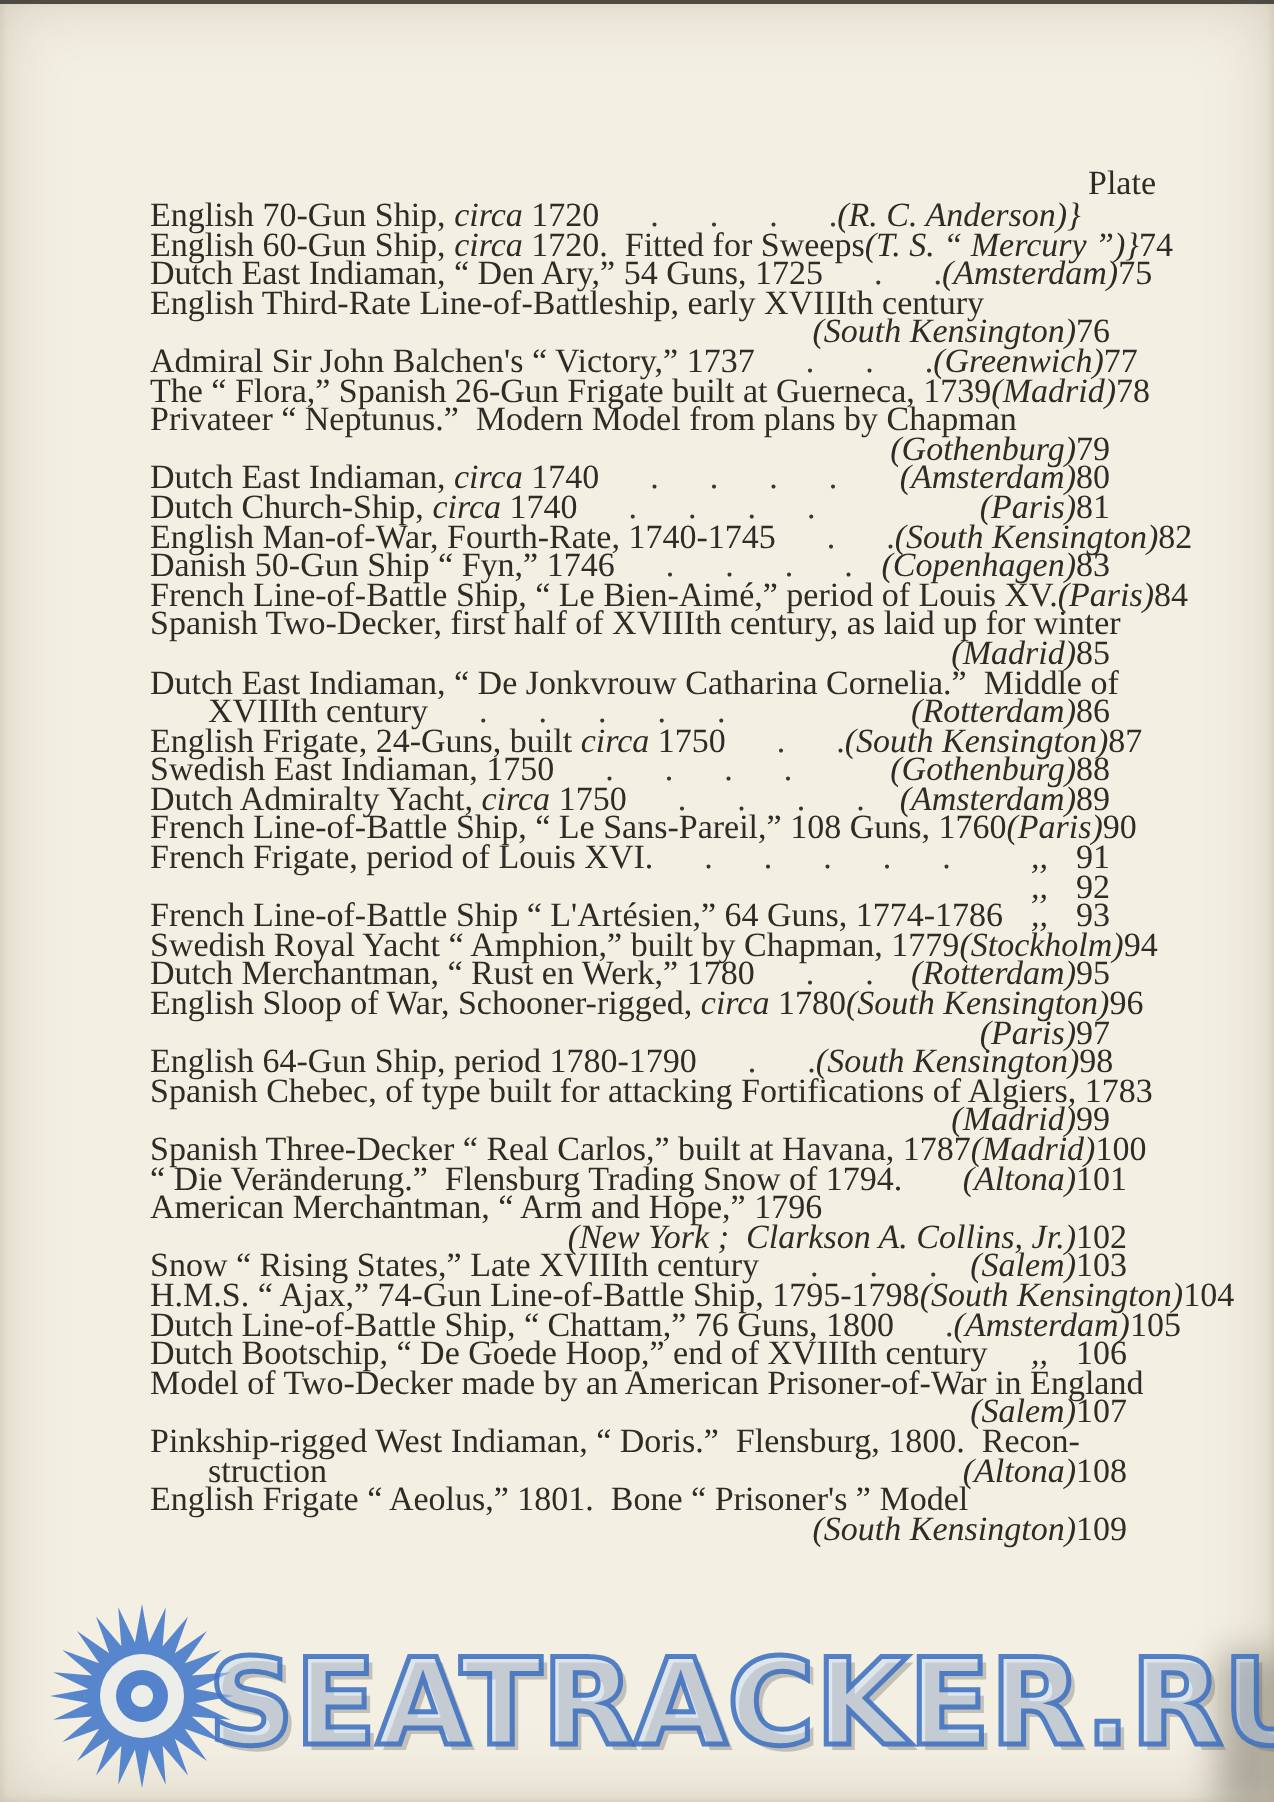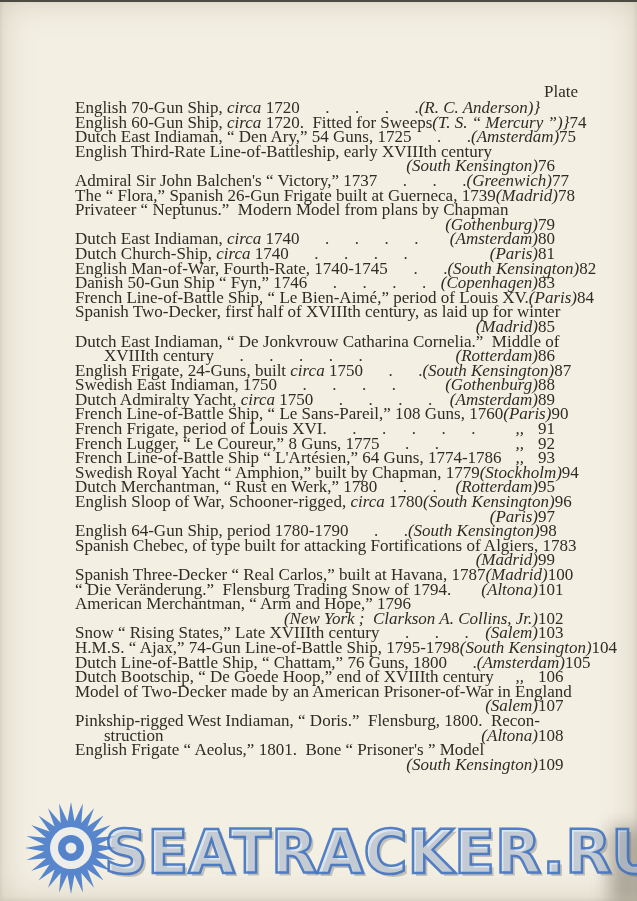--- a/index.html
+++ b/index.html
@@ -80,21 +80,21 @@
         <div class="row"><span class="main"><span>French Line-of-Battle Ship, “ Le Bien-Aimé,” period of Louis XV.</span></span><span class="loc">(Paris)</span><span class="plate">84</span></div>
         <div class="row"><span class="main"><span>Spanish Two-Decker, first half of XVIIIth century, as laid up for winter</span></span><span class="loc"></span><span class="plate"></span></div>
         <div class="row"><span class="main"></span><span class="loc">(Madrid)</span><span class="plate">85</span></div>
         <div class="row"><span class="main"><span>Dutch East Indiaman, “ De Jonkvrouw Catharina Cornelia.”  Middle of</span></span><span class="loc"></span><span class="plate"></span></div>
         <div class="row"><span class="main ind"><span>XVIIIth century</span><span class="dots">  .  .  .  .  .</span></span><span class="loc">(Rotterdam)</span><span class="plate">86</span></div>
         <div class="row"><span class="main"><span>English Frigate, 24-Guns, built </span><span class="it">circa</span><span> 1750</span><span class="dots">  .  .</span></span><span class="loc">(South Kensington)</span><span class="plate">87</span></div>
         <div class="row"><span class="main"><span>Swedish East Indiaman, 1750</span><span class="dots">  .  .  .  .</span></span><span class="loc">(Gothenburg)</span><span class="plate">88</span></div>
         <div class="row"><span class="main"><span>Dutch Admiralty Yacht, </span><span class="it">circa</span><span> 1750</span><span class="dots">  .  .  .  .</span></span><span class="loc">(Amsterdam)</span><span class="plate">89</span></div>
         <div class="row"><span class="main"><span>French Line-of-Battle Ship, “ Le Sans-Pareil,” 108 Guns, 1760</span></span><span class="loc">(Paris)</span><span class="plate">90</span></div>
         <div class="row"><span class="main"><span>French Frigate, period of Louis XVI.</span><span class="dots">  .  .  .  .  .</span></span><span class="loc ditto">,,</span><span class="plate">91</span></div>
-        <div class="row"><span class="main"><span>French Lugger, “ Le Coureur,” 8 Guns, 1775</span><span class="dots">  .  .</span></span><span class="loc ditto">,,</span><span class="plate">92</span></div>
+        <div class="row"><span class="loc ditto">,,</span><span class="plate">92</span></div>
         <div class="row"><span class="main"><span>French Line-of-Battle Ship “ L'Artésien,” 64 Guns, 1774-1786</span></span><span class="loc ditto">,,</span><span class="plate">93</span></div>
         <div class="row"><span class="main"><span>Swedish Royal Yacht “ Amphion,” built by Chapman, 1779</span></span><span class="loc">(Stockholm)</span><span class="plate">94</span></div>
         <div class="row"><span class="main"><span>Dutch Merchantman, “ Rust en Werk,” 1780</span><span class="dots">  .  .</span></span><span class="loc">(Rotterdam)</span><span class="plate">95</span></div>
         <div class="row"><span class="main"><span>English Sloop of War, Schooner-rigged, </span><span class="it">circa</span><span> 1780</span></span><span class="loc">(South Kensington)</span><span class="plate">96</span></div>
         <div class="row"><span class="loc">(Paris)</span><span class="plate">97</span></div>
         <div class="row"><span class="main"><span>English 64-Gun Ship, period 1780-1790</span><span class="dots">  .  .</span></span><span class="loc">(South Kensington)</span><span class="plate">98</span></div>
         <div class="row"><span class="main"><span>Spanish Chebec, of type built for attacking Fortifications of Algiers, 1783</span></span><span class="loc"></span><span class="plate"></span></div>
         <div class="row"><span class="main"></span><span class="loc">(Madrid)</span><span class="plate">99</span></div>
         <div class="row"><span class="main"><span>Spanish Three-Decker “ Real Carlos,” built at Havana, 1787</span></span><span class="loc">(Madrid)</span><span class="plate">100</span></div>
         <div class="row"><span class="main"><span>“ Die Veränderung.”  Flensburg Trading Snow of 1794.</span></span><span class="loc">(Altona)</span><span class="plate">101</span></div>

